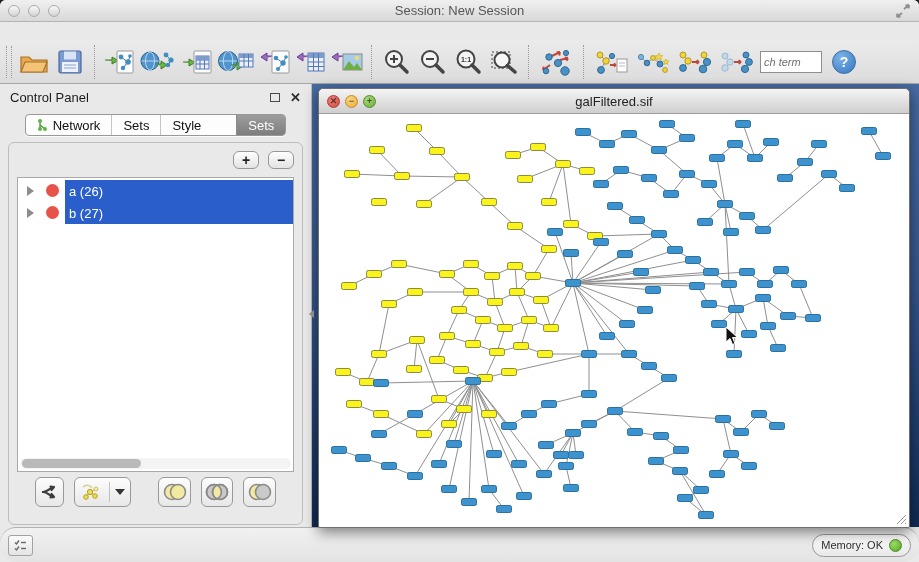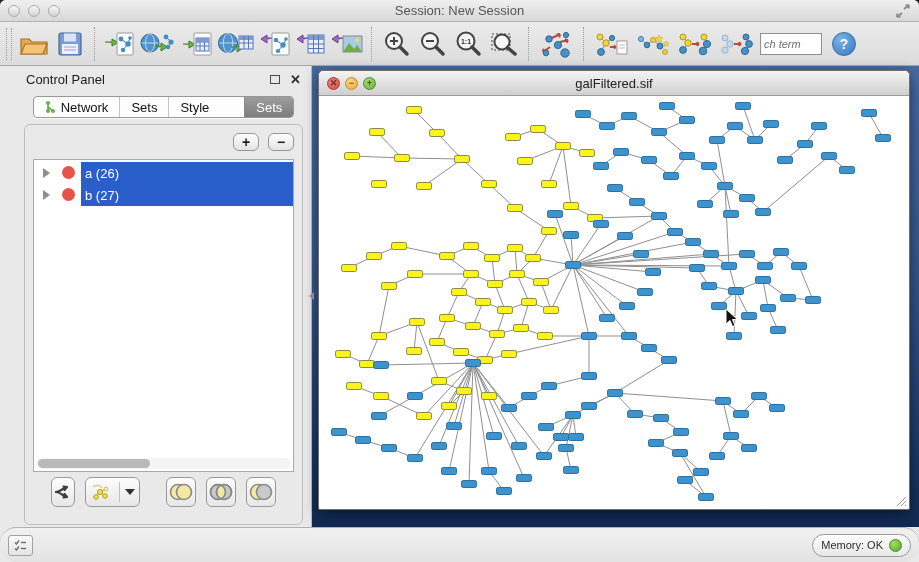--- a/index.html
+++ b/index.html
@@ -8,33 +8,33 @@
   .window { position:relative; width:919px; height:562px; background:#e9e9e9; border-radius:6px 6px 0 0; overflow:hidden; display:flex; flex-direction:column; }
 
   
   .titlebar { height:22px; background:linear-gradient(#f0f0f0,#d8d8d8); border-bottom:1px solid #b4b4b4; display:flex; align-items:center; position:relative; flex:0 0 auto; }
   .traffic { display:flex; gap:8px; margin-left:8px; }
   .tl { width:12px; height:12px; border-radius:50%; background:linear-gradient(#fafafa,#d2d2d2); border:1px solid #aaa; }
   .win-title { position:absolute; left:0; right:0; text-align:center; font-size:13px; color:#565656; }
   .expand-ic { position:absolute; right:8px; top:4px; }
 
   
-  .toolbar { height:44px; background:linear-gradient(#ebebeb,#dcdcdc); border-bottom:1px solid #a6a6a6; display:flex; align-items:center; padding:0 4px; flex:0 0 auto; }
+  .toolbar { height:44px; background:linear-gradient(#ebebeb,#dcdcdc); border-bottom:1px solid #a6a6a6; display:flex; align-items:center; padding:0 4px; flex:0 0 auto;margin-top:18px; }
   .grip { width:6px; height:32px; border-left:1px dotted #9a9a9a; border-right:1px dotted #9a9a9a; margin:0 4px 0 2px; }
   .tsep { width:1px; height:34px; border-left:1px dotted #9a9a9a; margin:0 6px; }
   .tbtn { width:36px; height:38px; display:flex; align-items:center; justify-content:center; background:transparent; border:0; cursor:default; }
   .tbtn.wide { width:42px; }
   .search-box { width:62px; height:22px; border:1px solid #8f8f8f; background:#fff; font-style:italic; font-size:11px; color:#6e6e6e; padding:0 3px; margin:0 6px 0 2px; font-family:"Liberation Sans",sans-serif; }
   .help-btn { width:24px; height:24px; border-radius:50%; border:1px solid #3a6ea5; background:radial-gradient(circle at 35% 30%, #7cb3e8, #3577c0); color:#fff; font-weight:bold; font-size:14px; display:flex; align-items:center; justify-content:center; margin-left:4px; }
 
   
   .main { flex:1 1 auto; display:flex; position:relative; min-height:0; }
 
   
-  .cpanel { width:312px; flex:0 0 312px; background:#e9e9e9; border-right:1px solid #bdbdbd; display:flex; flex-direction:column; position:relative;padding-left:16px; }
+  .cpanel { width:312px; flex:0 0 312px; background:#e9e9e9; border-right:1px solid #bdbdbd; display:flex; flex-direction:column; position:relative; }
   .cp-head { height:27px; display:flex; align-items:center; padding:0 10px; flex:0 0 auto; }
   .cp-title { font-size:13px; color:#1c1c1c; flex:1; }
   .float-ic { width:10px; height:9px; border:1.5px solid #4a4a4a; margin-right:10px; }
   .close-ic { color:#2e2e2e; font-weight:bold; font-size:13px; line-height:1; }
   .cp-tabs { align-self:center; display:flex; height:22px; border:1px solid #989898; border-radius:4px; overflow:hidden; background:#fdfdfd; margin:3px 0 2px; box-shadow:0 1px 0 rgba(255,255,255,.7); }
   .tab { display:flex; align-items:center; padding:0 11px; font-size:13px; color:#111; border-left:1px solid #c4c4c4; }
   .tab:first-child { border-left:0; }
   .tab.selected { background:linear-gradient(#9d9d9d,#7e7e7e); color:#fff; border-left-color:#8a8a8a;margin-left:24px; }
   .tab .tabic { margin-right:5px; display:flex; }
   .cp-box { flex:1 1 auto; margin:4px 8px 2px; border:1px solid #bdbdbd; border-radius:6px; display:flex; flex-direction:column; padding:8px 8px 6px; min-height:0; }

